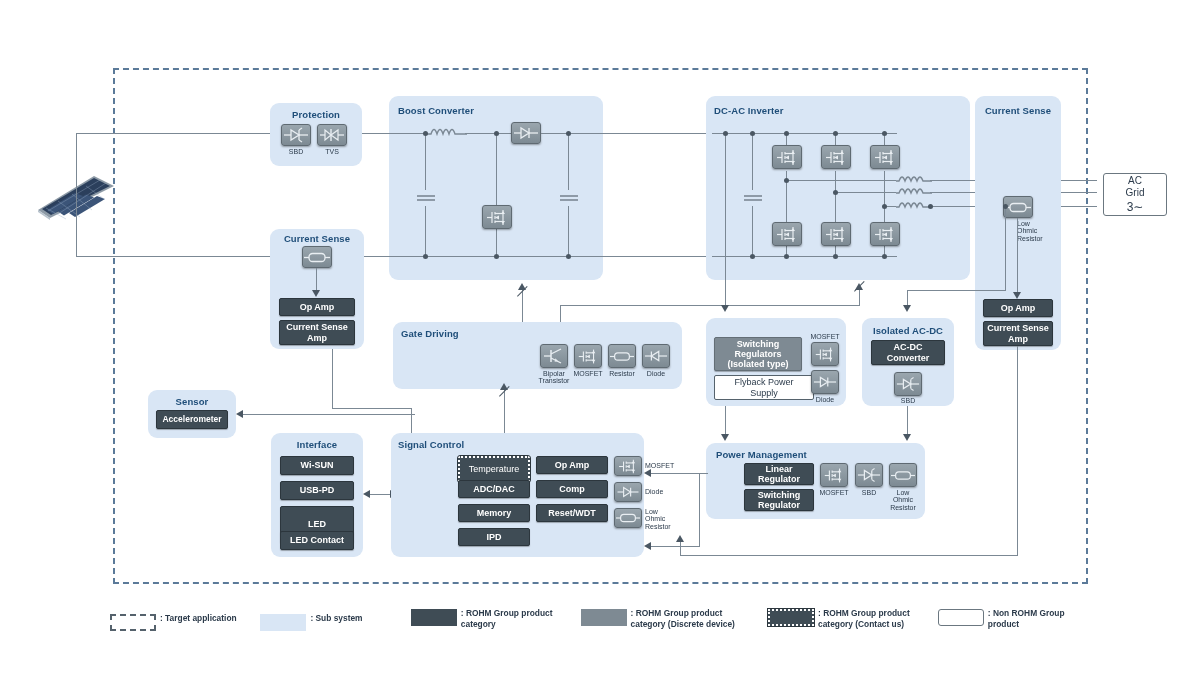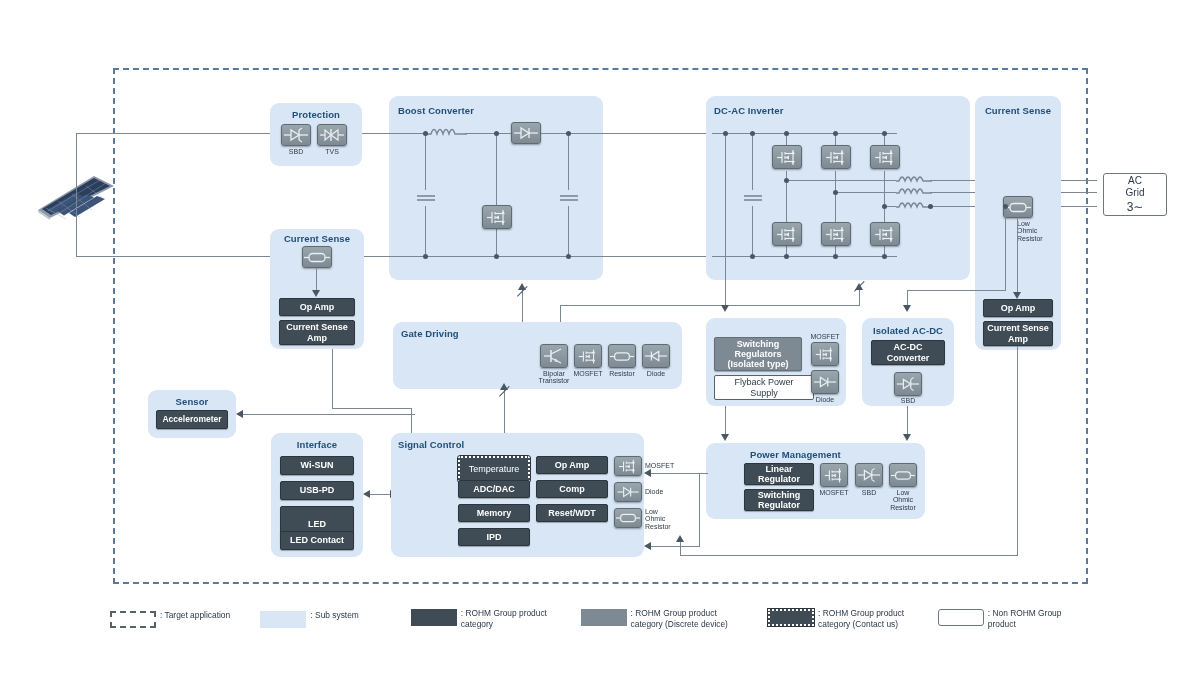--- a/index.html
+++ b/index.html
@@ -58,21 +58,21 @@
   
   .plainbox{position:absolute;background:#ffffff;border:1.4px solid #6b7780;
             border-radius:3px;box-sizing:border-box;display:flex;flex-direction:column;
             align-items:center;justify-content:center;font-size:10px;color:#2b3a4a;
             line-height:1.25;}
 
   
   .solar{position:absolute;}
 
   
-  .legend{position:absolute;display:flex;align-items:center;}
+  .legend{position:absolute;display:flex;align-items:flex-end;font-weight:bold;}
   .lg-item{display:flex;align-items:flex-start;margin-right:20px;}
   .lg-swatch{width:46px;height:17px;box-sizing:border-box;flex:0 0 auto;margin-top:1px;}
   .sw-dashed{border:2px dashed #55626c;background:#ffffff;}
   .sw-sub{background:#d9e6f5;}
   .sw-dark{background:#3f4c55;}
   .sw-grey{background:#7e8a93;}
   .sw-dotted{background:#3f4c55;border:2px dotted #ffffff;outline:1px solid #2c363d;}
   .sw-white{background:#ffffff;border:1.3px solid #6b7780;border-radius:3px;}
   .lg-text{font-size:8.4px;color:#2b3a4a;margin-left:4px;line-height:1.35;
            white-space:pre-line;}
@@ -506,21 +506,21 @@
   </div>
   <div class="chip-label" style="left:894px;top:397px;width:28px;">SBD</div>
 
   <div class="wire wv" style="left:1005px;top:206px;height:85px;"></div>
   <div class="wire wh" style="left:907px;top:290px;width:99px;"></div>
   <div class="wire wv" style="left:907px;top:290px;height:17px;"></div>
   <div class="arrow arr-down" style="left:903px;top:305px;"></div>
   <div class="node" style="left:1003px;top:204px;"></div>
 
   <div class="subsys" style="left:706px;top:443px;width:219px;height:76px;"></div>
-  <div class="subsys-title" style="left:750px;top:449px;">Power Management</div>
+  <div class="subsys-title" style="left:716px;top:449px;">Power Management</div>
 
   <div class="pbox p-dark" style="left:744px;top:463px;width:70px;height:22px;white-space:pre-line;">Linear
 Regulator</div>
   <div class="pbox p-dark" style="left:744px;top:489px;width:70px;height:22px;white-space:pre-line;">Switching
 Regulator</div>
 
   <div class="chip" style="left:820px;top:463px;width:28px;height:24px;">
     <svg width="24" height="19" viewBox="0 0 26 19">
         <line x1="3" y1="9.5" x2="8" y2="9.5" stroke="#e9eef2" stroke-width="1.2"></line>
         <line x1="8" y1="4" x2="8" y2="15" stroke="#e9eef2" stroke-width="1.2"></line>

